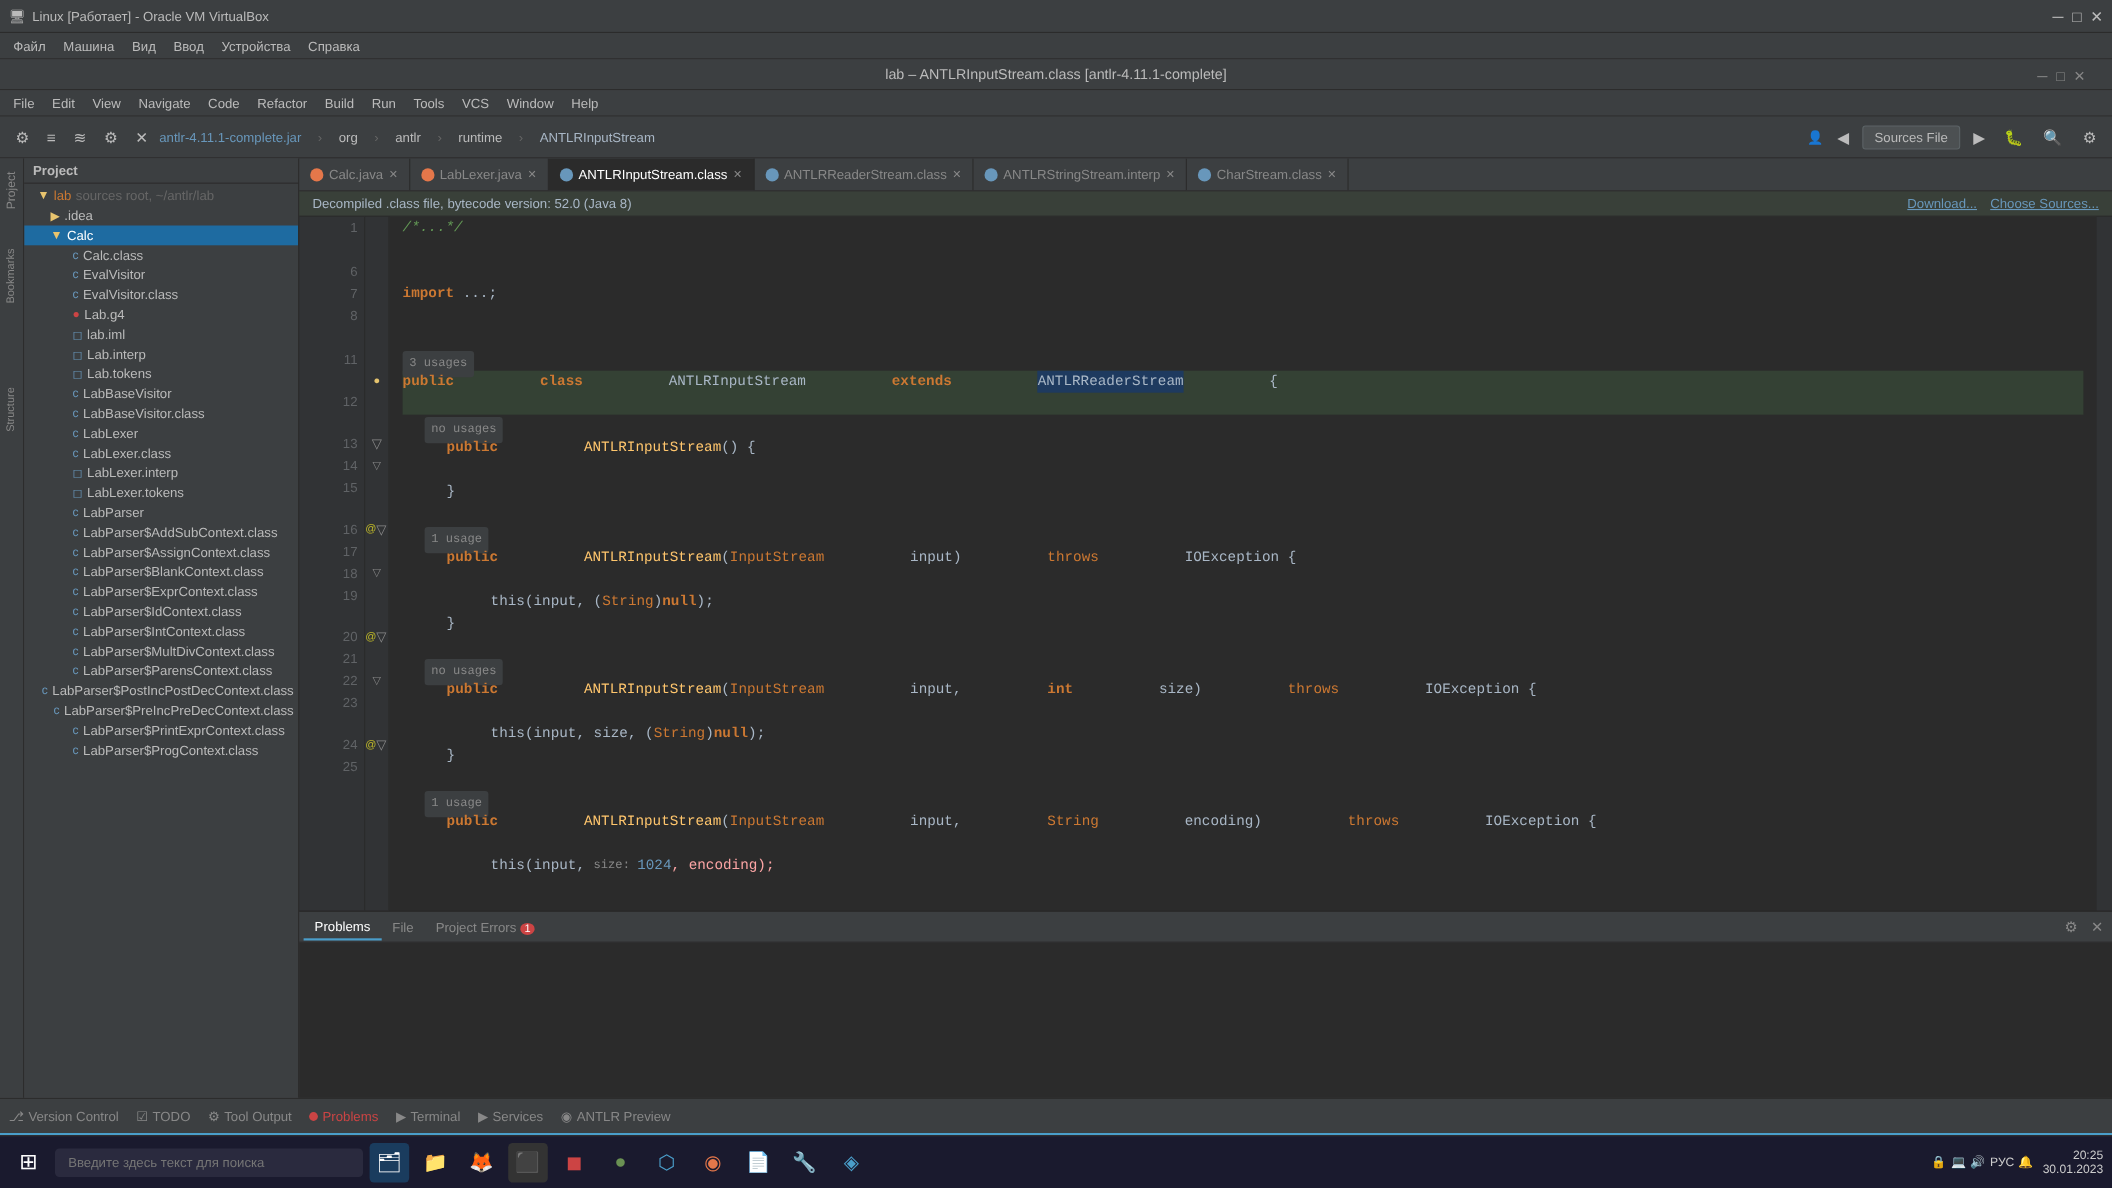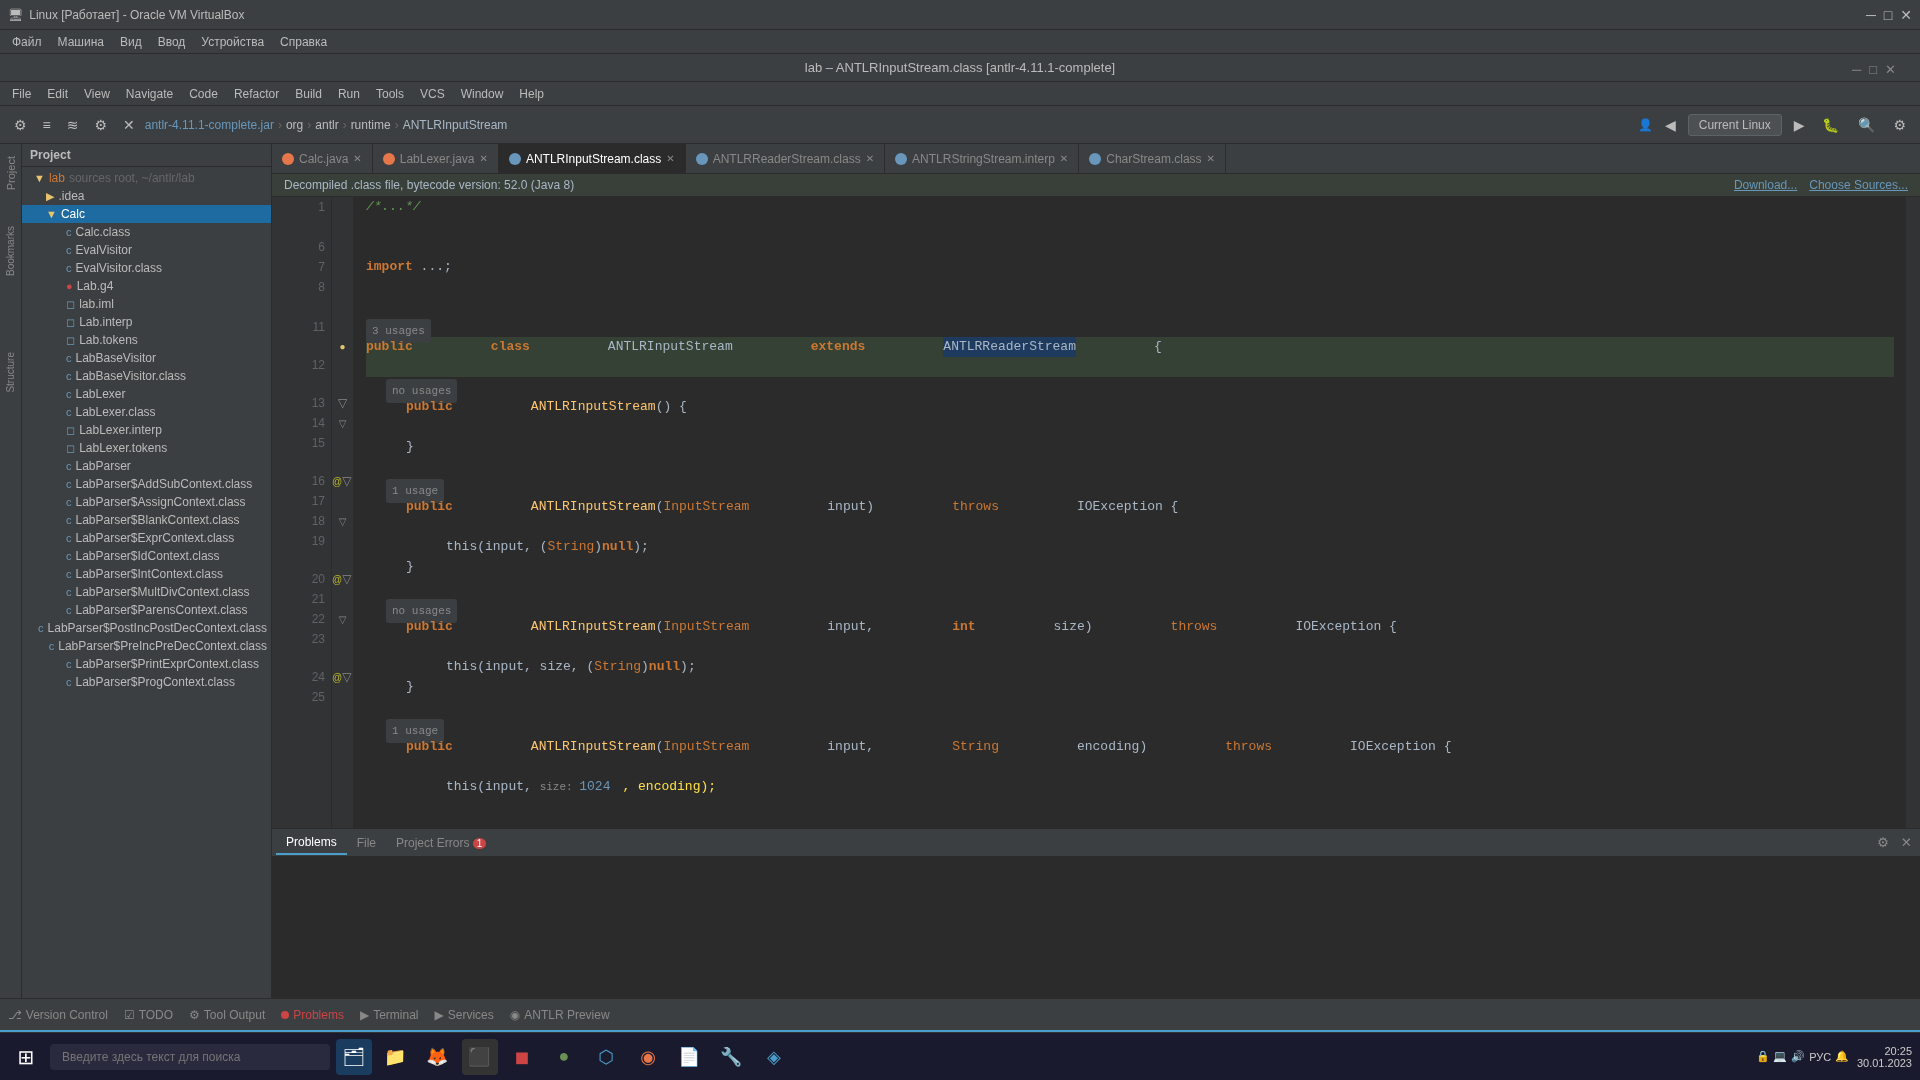--- a/index.html
+++ b/index.html
@@ -14,21 +14,21 @@
     
     .menu-bar { background: #3c3f41; height: 24px; display: flex; align-items: center; padding: 0 4px; border-bottom: 1px solid #2b2b2b; }
     .menu-item { padding: 2px 8px; color: #bbbbbb; cursor: pointer; font-size: 12px; }
 
     
     .ide-title { background: #3c3f41; height: 28px; display: flex; align-items: center; justify-content: center; font-size: 13px; color: #bbbbbb; border-bottom: 1px solid #2b2b2b; }
 
     
     .toolbar { background: #3c3f41; height: 38px; display: flex; align-items: center; padding: 0 8px; border-bottom: 1px solid #2b2b2b; gap: 4px; }
     .toolbar-btn { background: transparent; border: none; color: #bbbbbb; cursor: pointer; padding: 4px 6px; font-size: 14px; border-radius: 3px; }
-    .breadcrumb { display: flex; align-items: center; gap: 4px; color: #6897bb; font-size: 12px; }
+    .breadcrumb { display: flex; align-items: center; gap: 15px; color: #6897bb; font-size: 12px; }
     .breadcrumb span { color: #bbbbbb; }
     .breadcrumb .sep { color: #666; }
     .toolbar-right { margin-left: auto; display: flex; align-items: center; gap: 6px; }
     .current-file-btn { background: #4c5052; border: 1px solid #5c6366; color: #bbbbbb; padding: 3px 10px; border-radius: 3px; font-size: 12px; cursor: pointer; }
 
     
     .main-layout { display: flex; height: calc(1080px - 30px - 24px - 28px - 38px - 32px - 26px); }
 
     
     .left-gutter { width: 22px; background: #3c3f41; display: flex; flex-direction: column; align-items: center; padding: 4px 0; border-right: 1px solid #2b2b2b; }
@@ -169,21 +169,21 @@
     <span>antlr</span>
     <span class="sep">›</span>
     <span>runtime</span>
     <span class="sep">›</span>
     <span style="color:#a9b7c6;">ANTLRInputStream</span>
   </div>
 
   <div class="toolbar-right">
     <span>👤</span>
     <button class="toolbar-btn">◀</button>
-    <button class="current-file-btn">Current Linux</button>
+    <button class="current-file-btn">Sources File</button>
     <button class="toolbar-btn">▶</button>
     <button class="toolbar-btn">🐛</button>
     <button class="toolbar-btn">🔍</button>
     <button class="toolbar-btn">⚙</button>
   </div>
 </div>
 
 <div class="main-layout" style="height:calc(1080px - 30px - 24px - 28px - 38px - 32px - 26px - 48px);">
 
   <div class="left-gutter">
@@ -559,21 +559,21 @@
           <span class="kw2">String</span>&nbsp;
           <span style="color:#a9b7c6;">encoding)</span>&nbsp;
           <span class="throws-kw">throws</span>&nbsp;
           <span style="color:#a9b7c6;">IOException {</span>
         </div>
         <div class="code-line">
           <span style="display:inline-block;width:80px;"></span>
           <span style="color:#a9b7c6;">this(input, </span>
           <span style="color:#888;font-size:11px;">size: </span>
           <span class="number">1024</span>
-          <span style="color:#fde047;margin-left:12px;">, encoding);</span>
+          <span style="color:#fca5a5;">, encoding);</span>
         </div>
       </div>
 
       <div class="right-gutter"></div>
     </div>
 
     <div class="problems-panel">
       <div class="problems-tabs">
         <span class="prob-tab active">Problems</span>
         <span class="prob-tab">File</span>

